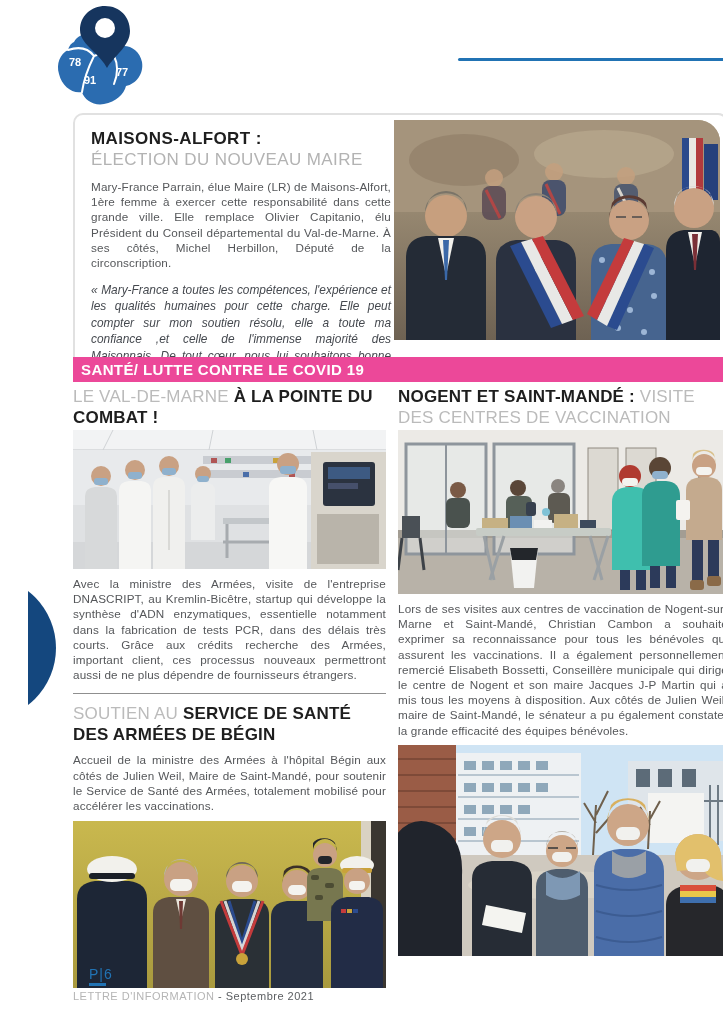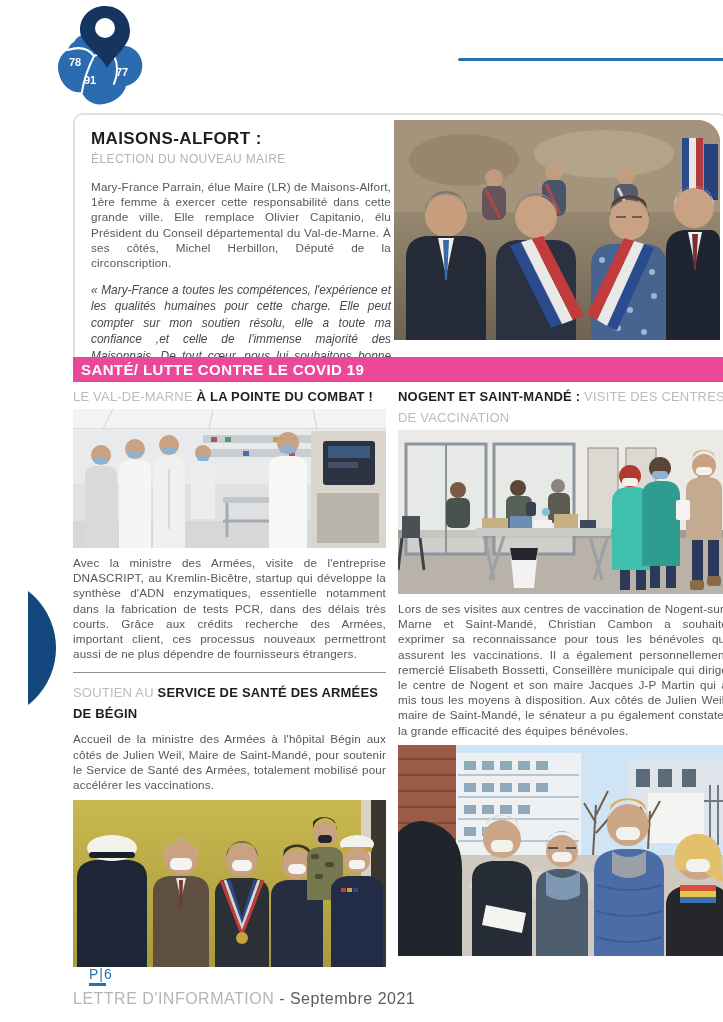--- a/index.html
+++ b/index.html
@@ -10,44 +10,44 @@
   .logo{position:absolute;left:26px;top:4px;width:102px;height:104px;}
   .page-title{position:absolute;left:124px;top:28px;font-size:43px;font-weight:300;
         color:#2173B4;letter-spacing:1px;white-space:nowrap;}
   .title-rule{position:absolute;left:430px;top:58px;width:270px;height:3px;background:#2173B4;border-radius:2px;}
 
   
   .box-election{position:absolute;left:45px;top:113px;width:655px;height:264px;box-sizing:border-box;
         border:2px solid #E1E1E1;border-radius:10px;background:#fff;}
   .box-election .txt{position:absolute;left:16px;top:13px;width:300px;}
   .h-strong{font-size:17px;font-weight:700;color:#1E1E1E;letter-spacing:.4px;line-height:21px;}
-  .h-light{font-size:12px;font-weight:400;color:#B3B3B3;letter-spacing:.4px;line-height:21px;}
+  .h-light{font-size:17px;font-weight:400;color:#B3B3B3;letter-spacing:.4px;line-height:21px;}
   .body-txt{font-size:11.7px;line-height:15.2px;color:#55575A;text-align:justify;letter-spacing:.15px;}
   .quote-txt{font-size:11.9px;line-height:16.4px;color:#45494F;font-style:italic;text-align:justify;margin-top:10px;}
   .photo-election{position:absolute;right:6px;top:5px;width:326px;height:220px;border-radius:0 22px 0 0;overflow:hidden;}
 
   
   .banner{position:absolute;left:45px;top:357px;width:655px;height:25px;background:#ec4899;
         color:#fff;font-size:15px;font-weight:700;line-height:25px;padding-left:8px;
         box-sizing:border-box;letter-spacing:.4px;}
 
   
   .col{position:absolute;top:386px;}
   .col-left{left:45px;width:313px;}
   .col-right{left:370px;width:330px;}
-  .col h2{margin:0 0 2px 0;font-size:13px;line-height:21px;letter-spacing:.2px;font-weight:400;}
+  .col h2{margin:0 0 2px 0;font-size:17px;line-height:21px;letter-spacing:.2px;font-weight:400;}
   .col h2 .lt{color:#BBBBBB;font-weight:400;}
   .col h2 .st{color:#1E1E1E;font-weight:700;}
   .photo{display:block;width:100%;}
   .col p{margin:7px 0 0 0;}
   .divider{border:none;border-top:1.5px solid #8F8F8F;margin:11px 0 9px 0;}
 
   .footer-page{position:absolute;left:45px;top:966px;font-size:14px;color:#2173B4;letter-spacing:1px;padding-left:16px;}
   .footer-page .bar{width:17px;height:2.5px;background:#2173B4;margin-top:1px;}
-  .footer-line{position:absolute;left:45px;top:990px;font-size:16px;letter-spacing:.5px;}
+  .footer-line{position:absolute;left:45px;top:990px;font-size:11px;letter-spacing:.5px;}
   .footer-line .nl{color:#B5B5B5;}
   .footer-line .dt{color:#5A5D60;}
 
   .edge-circle{position:absolute;left:-116px;top:576px;width:144px;height:144px;border-radius:50%;background:#14477E;}
 
   svg{display:block;}
 </style>
 </head>
 <body>
 

